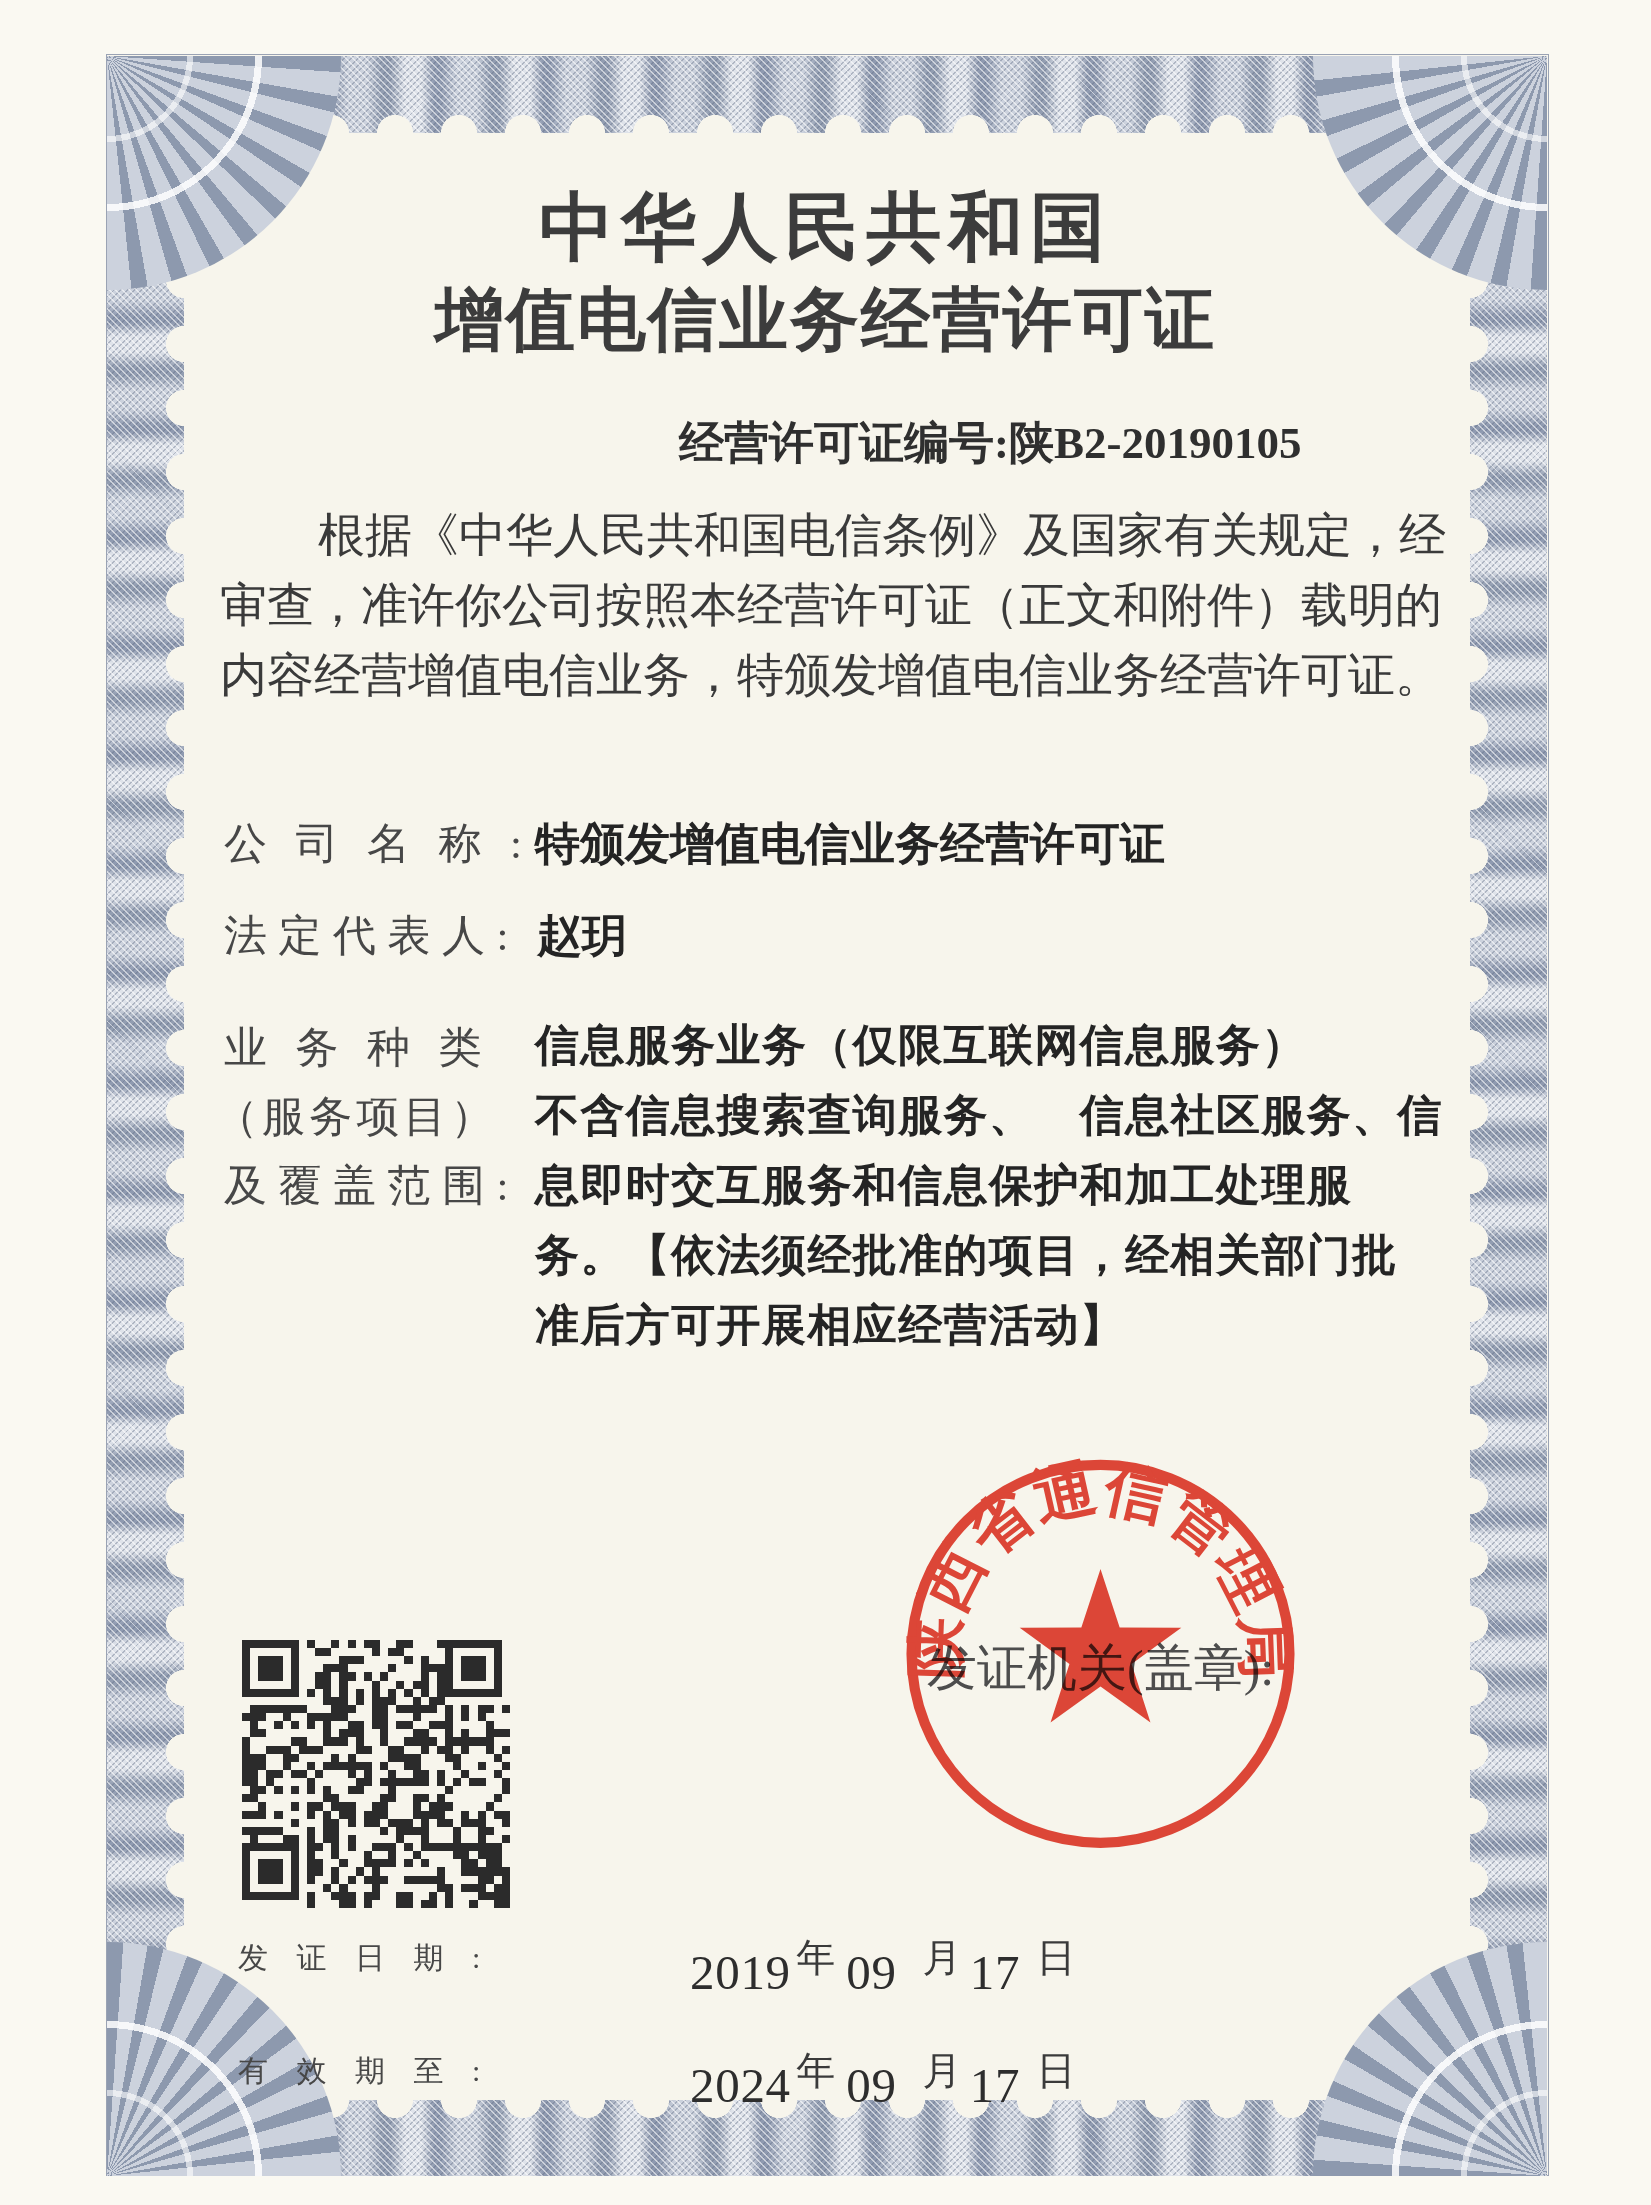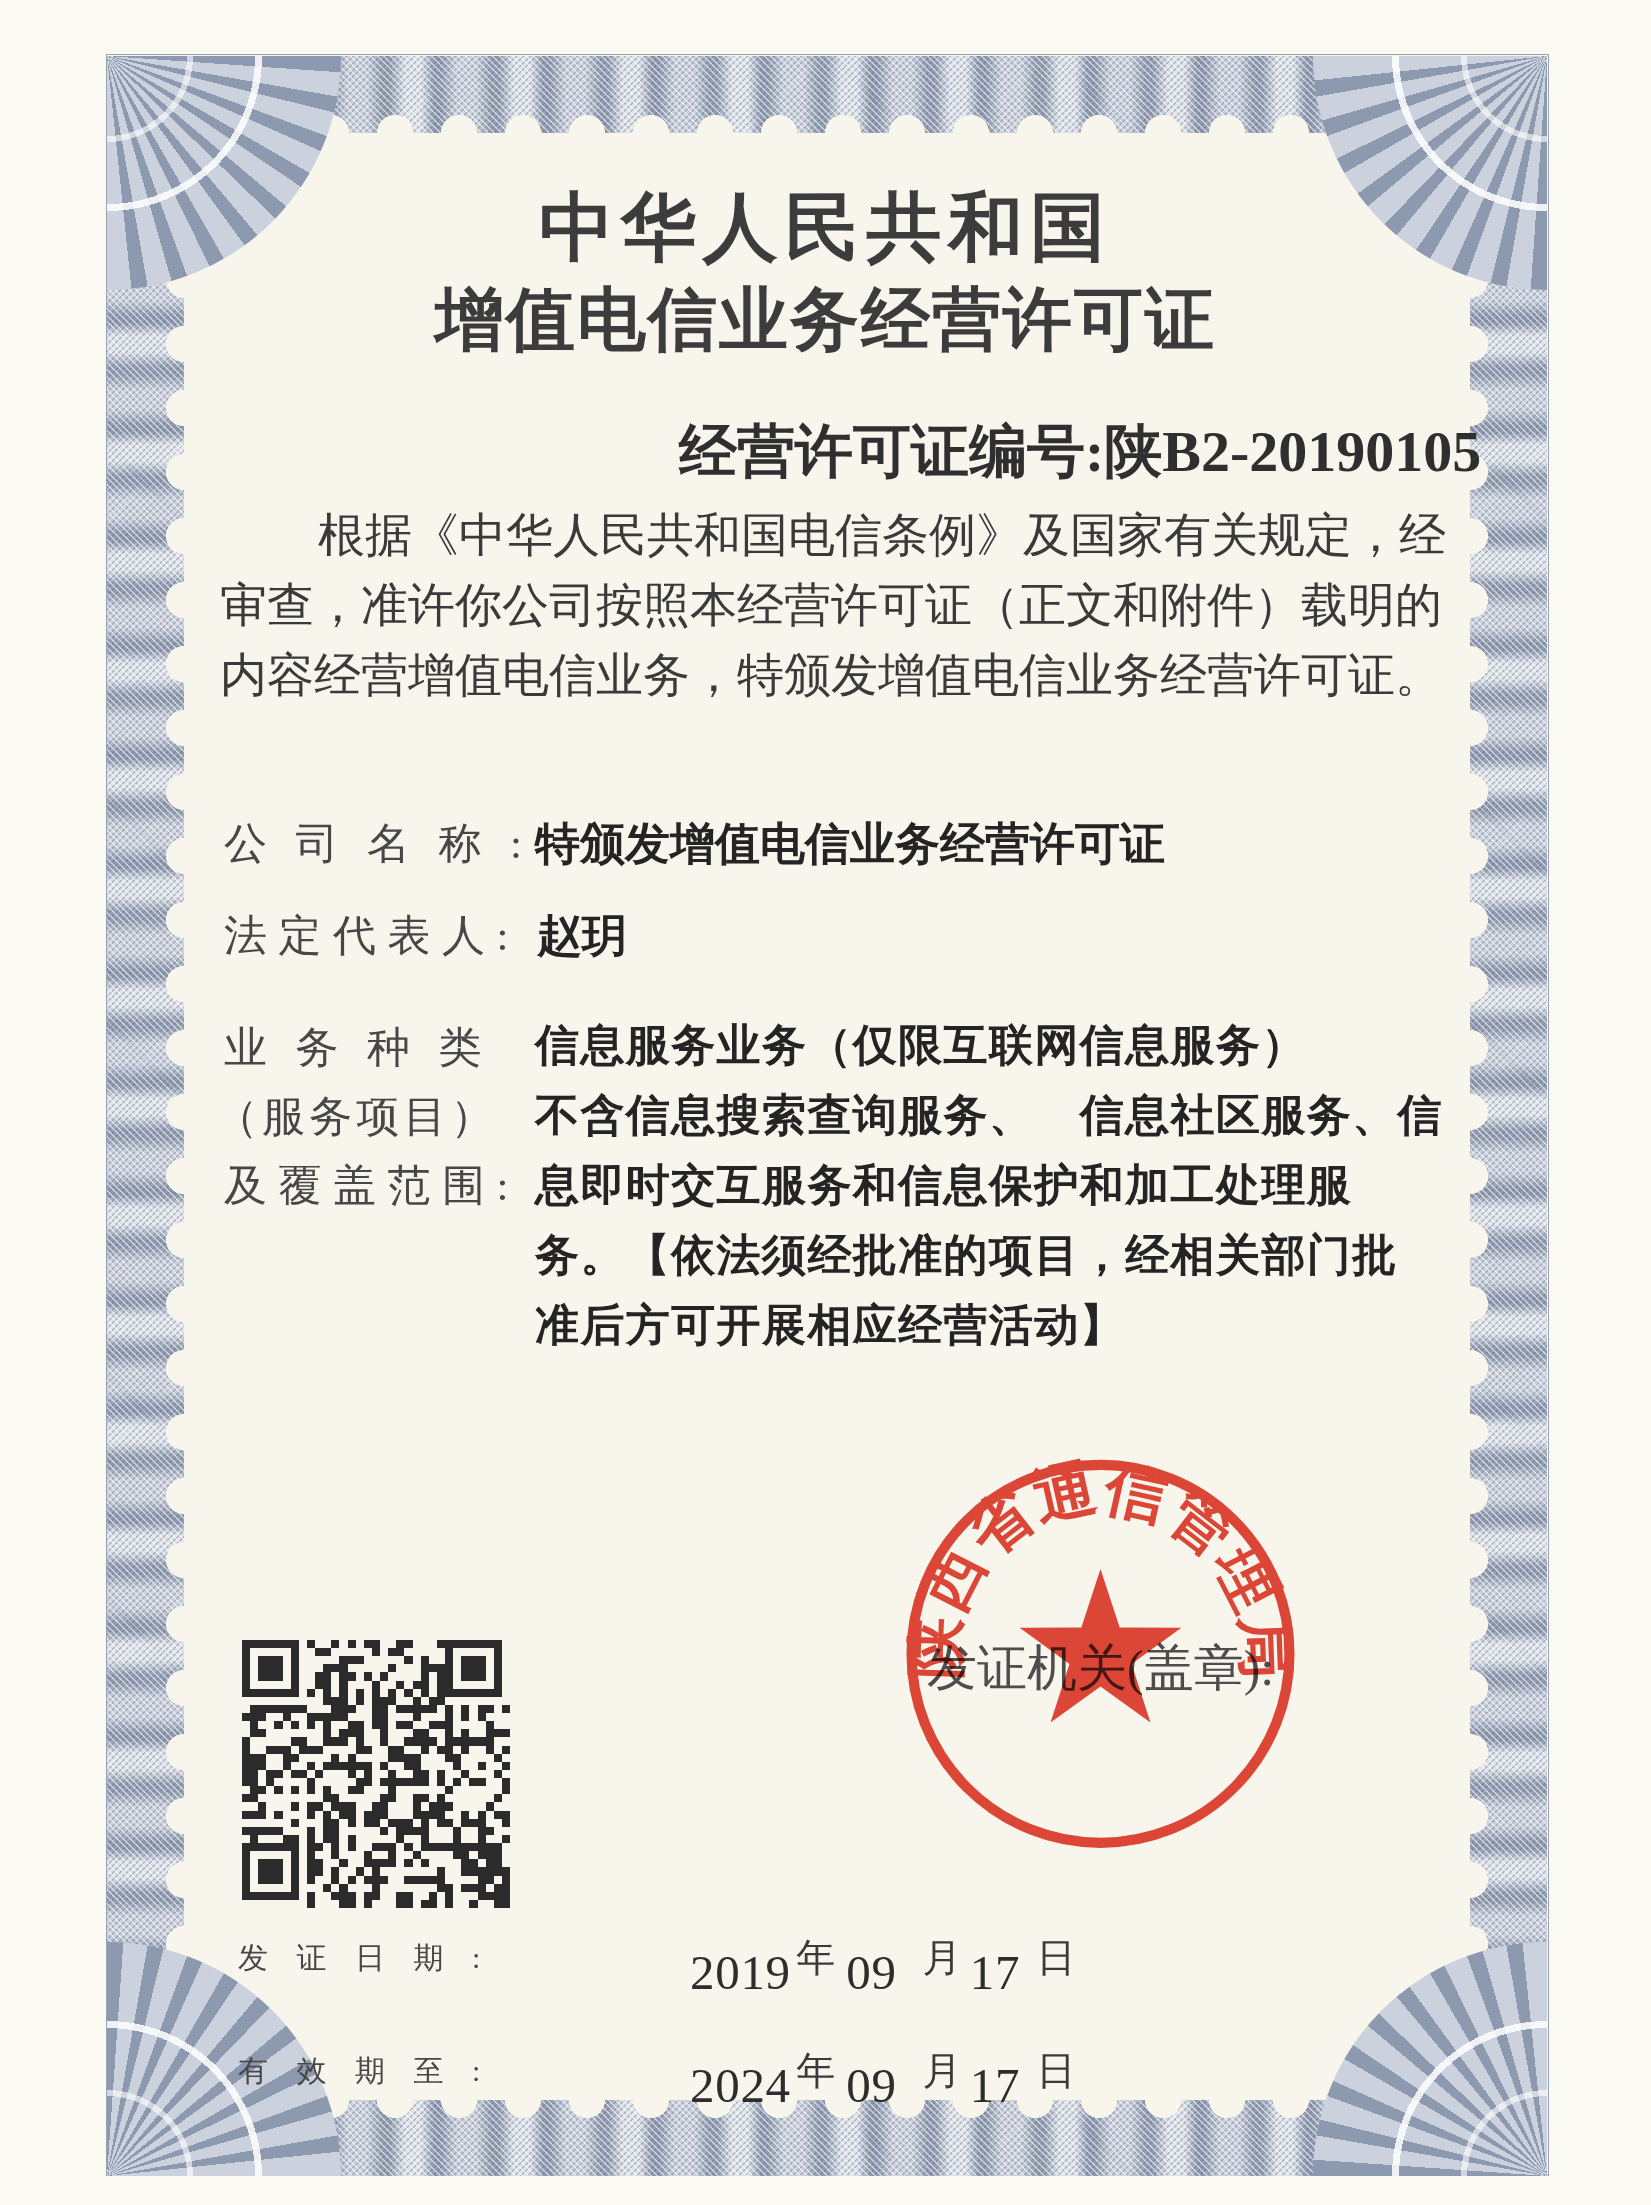--- a/index.html
+++ b/index.html
@@ -77,21 +77,21 @@
     background-image:
       radial-gradient(circle at 100% 100%, rgba(0,0,0,0) 0 148px, rgba(255,255,255,.85) 148px 155px, rgba(0,0,0,0) 155px),
       radial-gradient(circle at 100% 100%, rgba(0,0,0,0) 0 80px, rgba(255,255,255,.6) 80px 86px, rgba(0,0,0,0) 86px),
       repeating-conic-gradient(from 180deg at 100% 100%, #8d99ae 0 4deg, #ccd2dd 4deg 10deg),
       radial-gradient(circle at 100% 100%, #a2acbe 0 234px);}
   
   .abs{position:absolute; white-space:nowrap;}
   .title{left:0; width:1651px; text-align:center; font-weight:bold; color:#3c3c3c;}
   .t1{top:178px; font-size:75px; letter-spacing:6.8px;}
   .t2{top:274px; font-size:69px; letter-spacing:2px;}
-  .license{top:413px; left:679px; font-size:58px; font-weight:600; color:#2f2f2f;}
+  .license{top:413px; left:679px; font-size:45px; font-weight:600; color:#2f2f2f;}
   .para{top:500px; left:220px; width:1223px; color:#3a3a3a;}
   .pline{font-size:47px; line-height:70px; white-space:nowrap;}
   .indent{padding-left:98px;}
   .flabel{font-size:43px; color:#474747;}
   .spread{letter-spacing:28.5px;}
   .spread-s{letter-spacing:11.5px;}
   .fvalue{font-family:"DejaVu Sans","Liberation Sans",sans-serif; font-weight:700; color:#242424;}
   .company-v{font-size:45px;}
   .biz-v{font-size:44px; letter-spacing:1.4px;}
   .issuing{top:1635px; left:927px; font-size:50px; color:#4d4d4d; z-index:3;}

